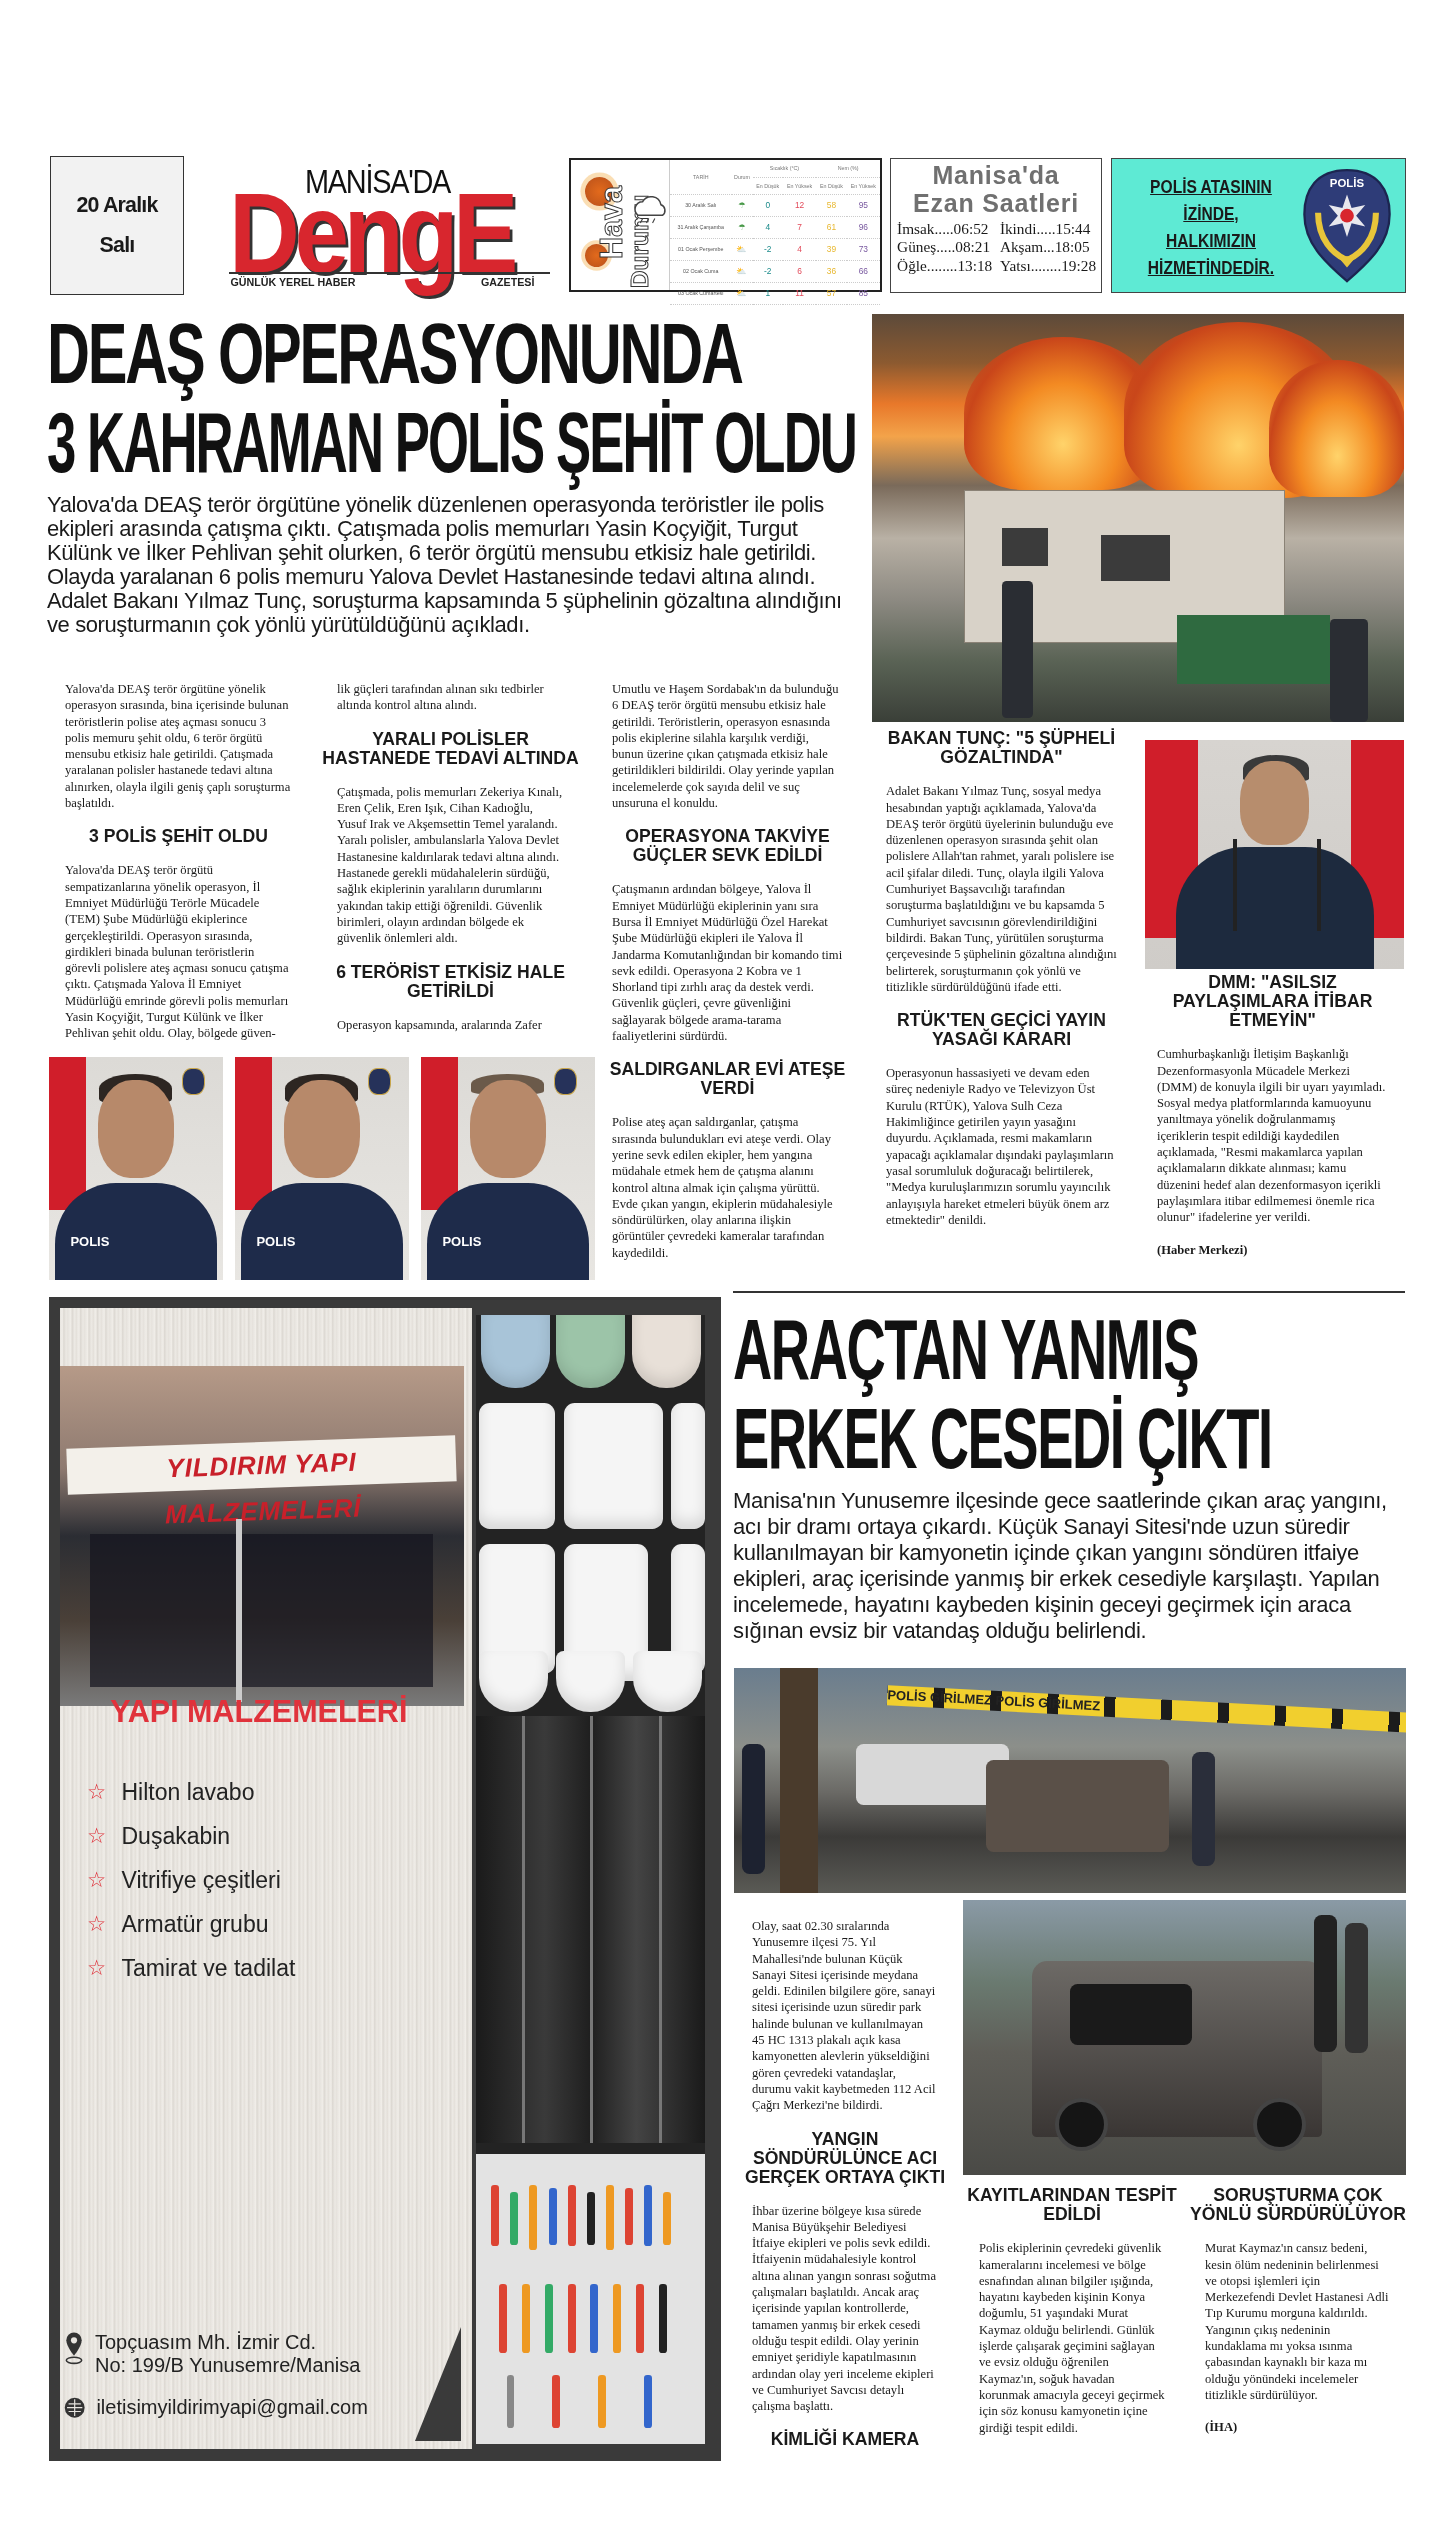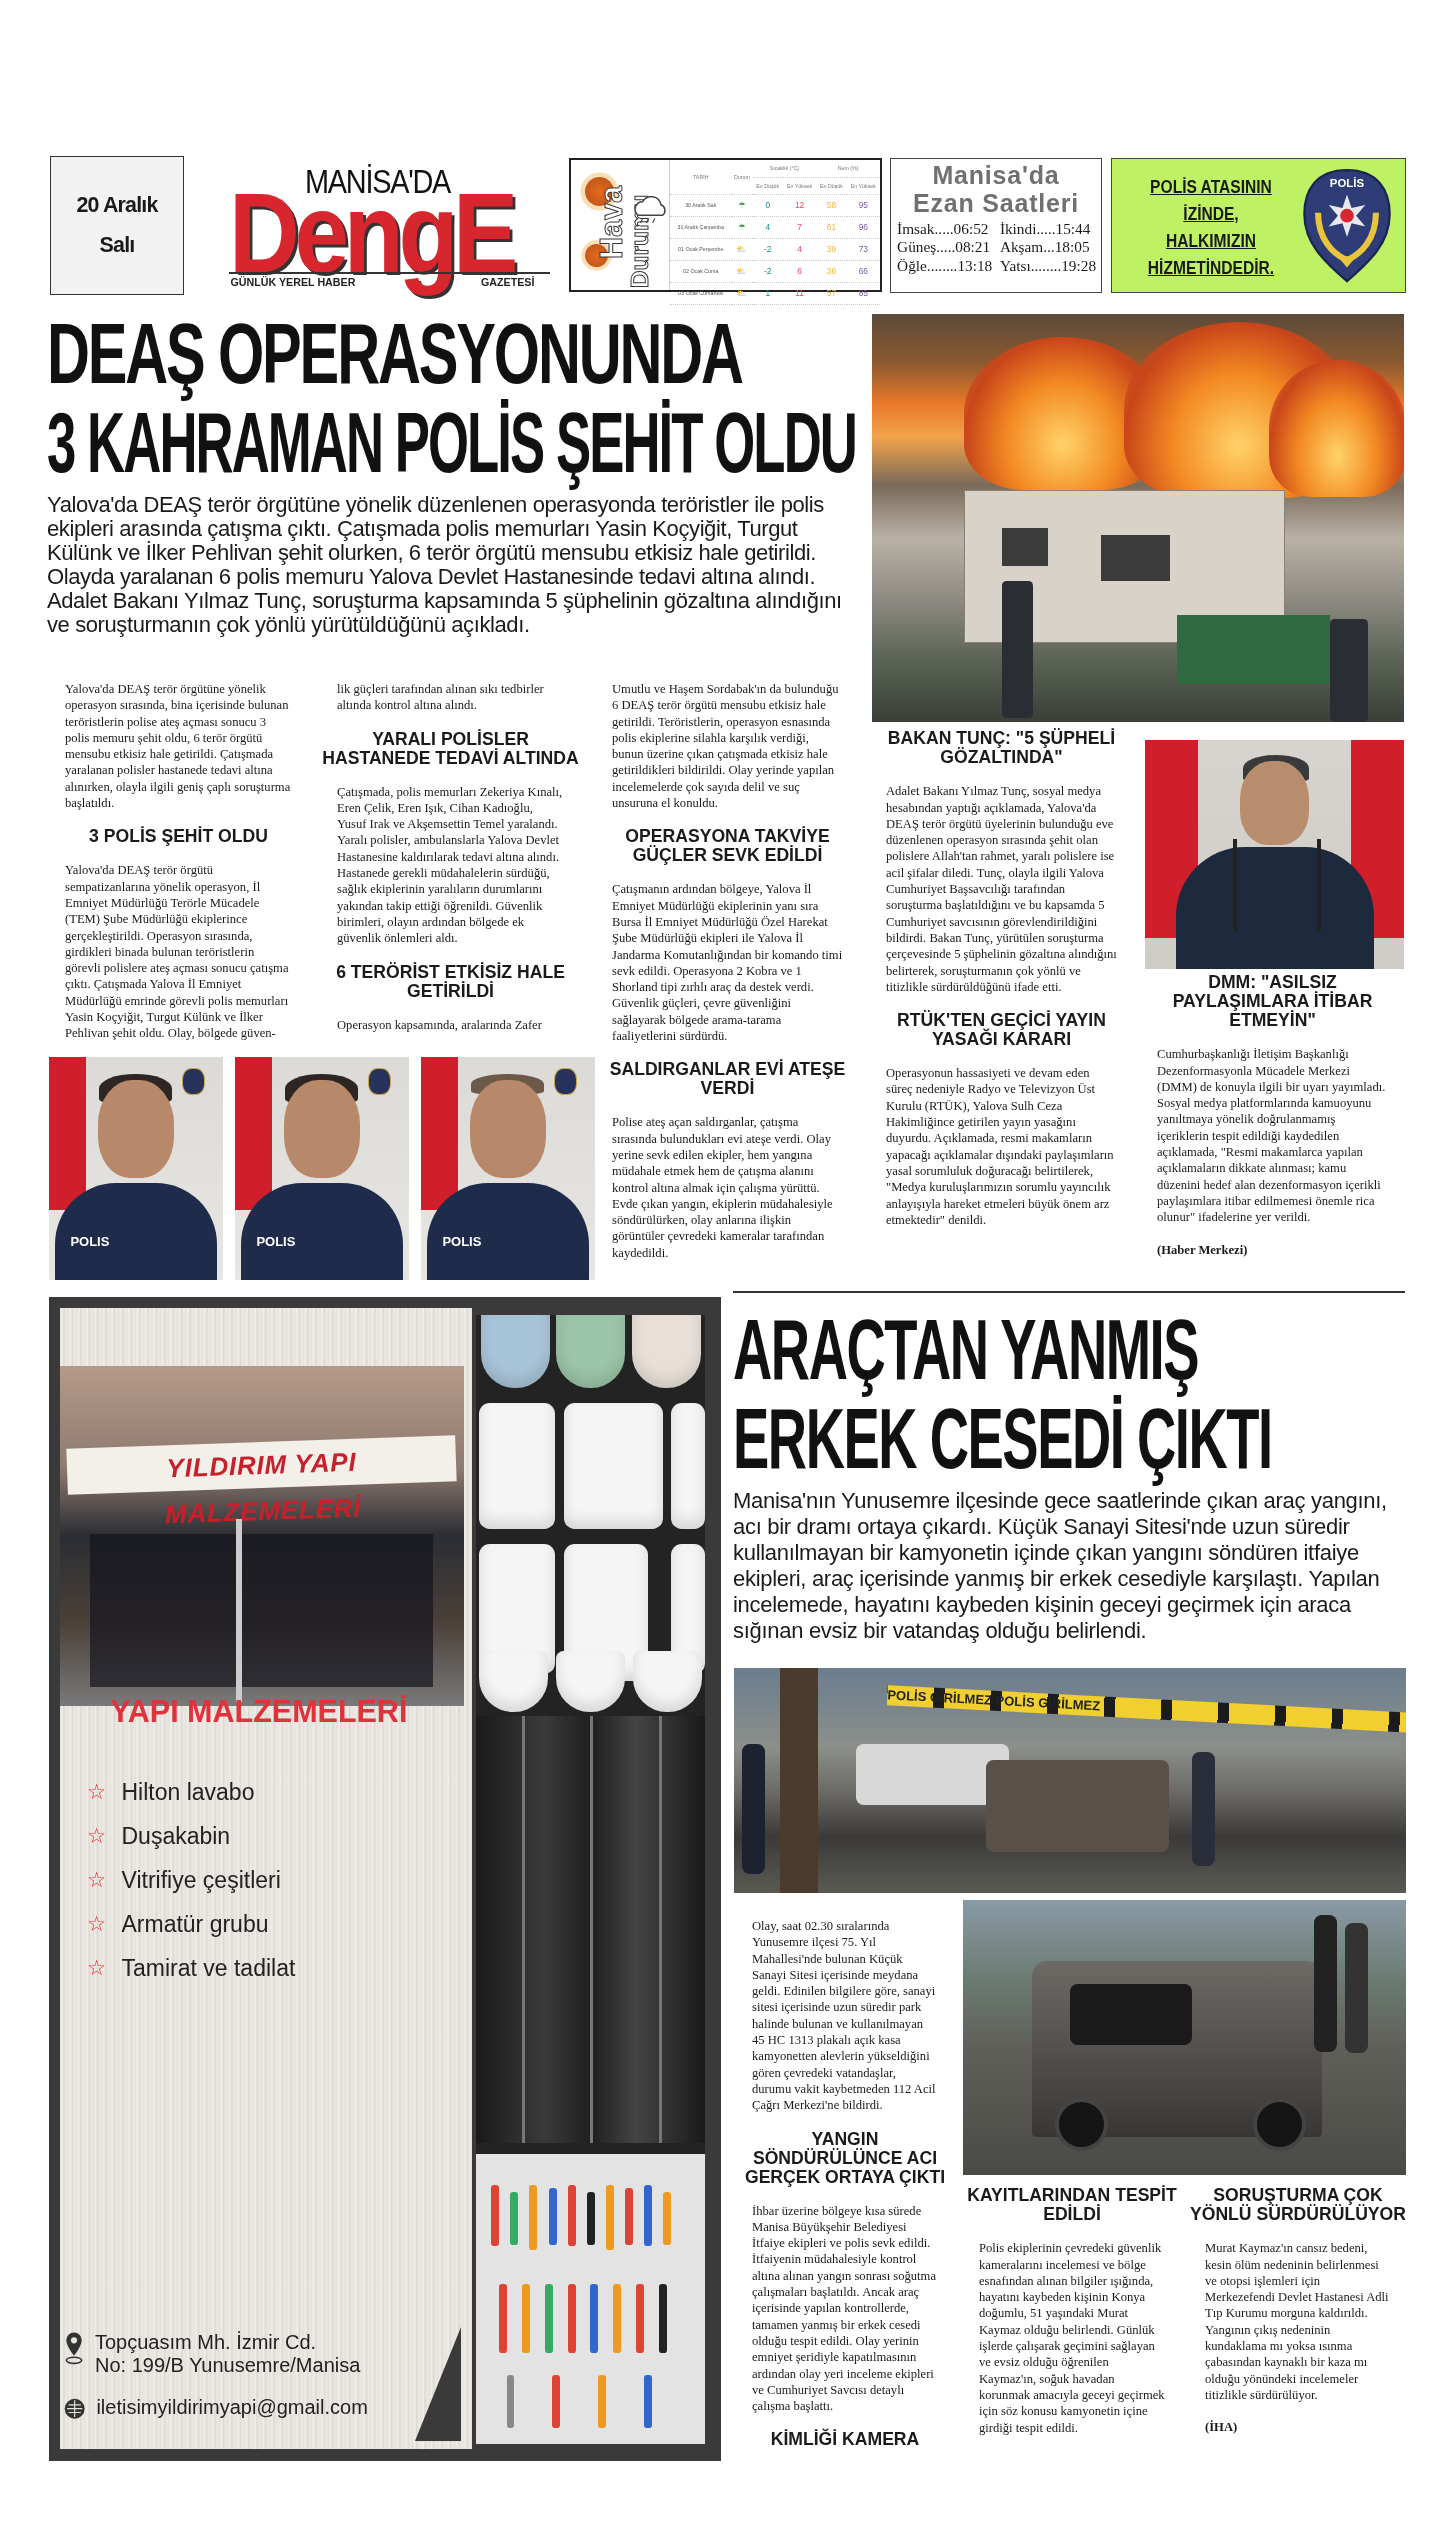--- a/index.html
+++ b/index.html
@@ -24,21 +24,21 @@
   .weather table{flex:1;border-collapse:collapse;font-family:"Liberation Sans",sans-serif;font-size:6.9px;}
   .weather th{font-weight:normal;color:#777;font-size:5.3px;height:17px;border-bottom:0.8px dotted #ccc;}
   .weather td{text-align:center;border-bottom:0.8px dotted #ccc;font-size:8.4px;height:22px;}
   .weather td.d{font-size:5.3px;color:#555;}
   .c-min{color:#1b8a8a;} .c-max{color:#e24a5a;} .c-hmin{color:#e8b830;} .c-hmax{color:#7a5aa0;}
 
   .ezan{left:890px;top:158px;width:212px;height:135px;border:1.5px solid #444;background:#fff;padding:3.1px 6.1px;}
   .ezan .title{text-align:center;font-family:"Liberation Sans",sans-serif;font-weight:bold;font-size:25px;line-height:27.5px;color:#707070;letter-spacing:0.8px;}
   .ezan .grid{display:grid;grid-template-columns:1fr 1fr;column-gap:7.6px;margin-top:3.1px;font-size:15.3px;line-height:18.3px;}
 
-  .polis-box{left:1111px;top:158px;width:295px;height:135px;border:1.5px solid #444;background:#bef264;}
+  .polis-box{left:1111px;top:158px;width:295px;height:135px;border:1.5px solid #444;background:#5eead4;}
   .polis-box .txt{position:absolute;left:15.3px;top:13.7px;width:168px;text-align:center;font-family:"Liberation Sans",sans-serif;font-weight:bold;font-size:19px;line-height:27px;text-decoration:underline;transform:scaleX(.82);transform-origin:center top;}
   .badge{position:absolute;left:189px;top:7.6px;width:92px;height:118px;}
 
   
   .headline{left:47px;top:309px;width:824px;font-family:"Liberation Sans",sans-serif;font-weight:bold;color:#111;}
   .headline .l1{font-size:85px;line-height:89px;letter-spacing:-3.1px;transform:scaleX(.7);transform-origin:left top;white-space:nowrap;}
   .headline .l2{font-size:85px;line-height:89px;letter-spacing:-3.1px;transform:scaleX(.62);transform-origin:left top;white-space:nowrap;}
   .lead{left:47px;top:493px;width:817px;font-family:"Liberation Sans",sans-serif;font-size:22px;line-height:24px;letter-spacing:-0.4px;}
 
   .col{position:absolute;font-size:12.6px;line-height:16.3px;text-align:left;}
@@ -82,21 +82,21 @@
   .ad .brand1{position:absolute;left:15.3px;top:321px;width:389px;text-align:center;font-family:"Liberation Sans",sans-serif;font-weight:bold;color:#e0323b;font-size:61px;letter-spacing:1.5px;}
   .ad .brand2{position:absolute;left:15.3px;top:397px;width:389px;text-align:center;font-family:"Liberation Sans",sans-serif;font-weight:bold;color:#e0323b;font-size:30.5px;}
   .ad ul{position:absolute;left:38px;top:473px;list-style:none;font-family:"Liberation Sans",sans-serif;font-size:23px;color:#222;}
   .ad ul li{height:44px;display:flex;align-items:center;gap:15.3px;}
   .ad ul li .star{color:#e0323b;font-size:21.4px;}
   .ad .info1{position:absolute;left:15.3px;top:763px;width:389px;text-align:center;font-family:"Liberation Sans",sans-serif;font-weight:bold;font-size:24.4px;line-height:32px;color:#222;}
   .ad .persons{position:absolute;left:15.3px;top:866px;width:389px;display:flex;justify-content:space-around;text-align:center;font-family:"Liberation Sans",sans-serif;color:#222;}
   .ad .persons .nm{font-weight:bold;font-size:21.4px;}
   .ad .persons .ph{font-size:23px;}
   .ad .addr{position:absolute;left:15.3px;top:1034px;font-family:"Liberation Sans",sans-serif;font-size:20px;line-height:23px;color:#222;display:flex;gap:10.7px;align-items:flex-start;}
-  .ad .mail{position:absolute;left:15.3px;top:1099px;font-family:"Liberation Sans",sans-serif;font-size:20px;color:#222;display:flex;gap:10.7px;align-items:flex-end;}
+  .ad .mail{position:absolute;left:15.3px;top:1099px;font-family:"Liberation Sans",sans-serif;font-size:20px;color:#222;display:flex;gap:10.7px;align-items:center;}
   .ad .corner{position:absolute;left:366px;top:1030px;width:0;height:0;border-left:46px solid transparent;border-bottom:114px solid #3a3a3a;}
 
   
   .headline2{left:733px;top:1305px;width:687px;font-family:"Liberation Sans",sans-serif;font-weight:bold;color:#111;}
   .headline2 .l{font-size:85px;line-height:89px;letter-spacing:-2.3px;transform:scaleX(.64);transform-origin:left top;white-space:nowrap;}
   .lead2{left:733px;top:1488px;width:679px;font-family:"Liberation Sans",sans-serif;font-size:22px;line-height:26px;letter-spacing:-0.3px;}
   .scene1{left:734px;top:1668px;width:672px;height:225px;background:linear-gradient(180deg,#6a7d8e 0%,#8c8f8a 35%,#6b6a66 55%,#3b3a38 75%,#5a5a55 100%);}
   .scene1 .tape{position:absolute;left:153px;top:30.5px;width:527px;height:20px;background:repeating-linear-gradient(90deg,#f1cf2e 0 46px,#1c1c1c 46px 57px);transform:rotate(3deg);font-family:"Liberation Sans",sans-serif;font-weight:bold;font-size:13px;color:#222;line-height:20px;}
   .scene1 .car{position:absolute;background:#8a8a8a;border-radius:7.6px;}
   .scene2{left:963px;top:1900px;width:443px;height:275px;background:linear-gradient(180deg,#8a9aa6 0%,#6a7a70 30%,#5f5e58 55%,#4a4a46 100%);}

